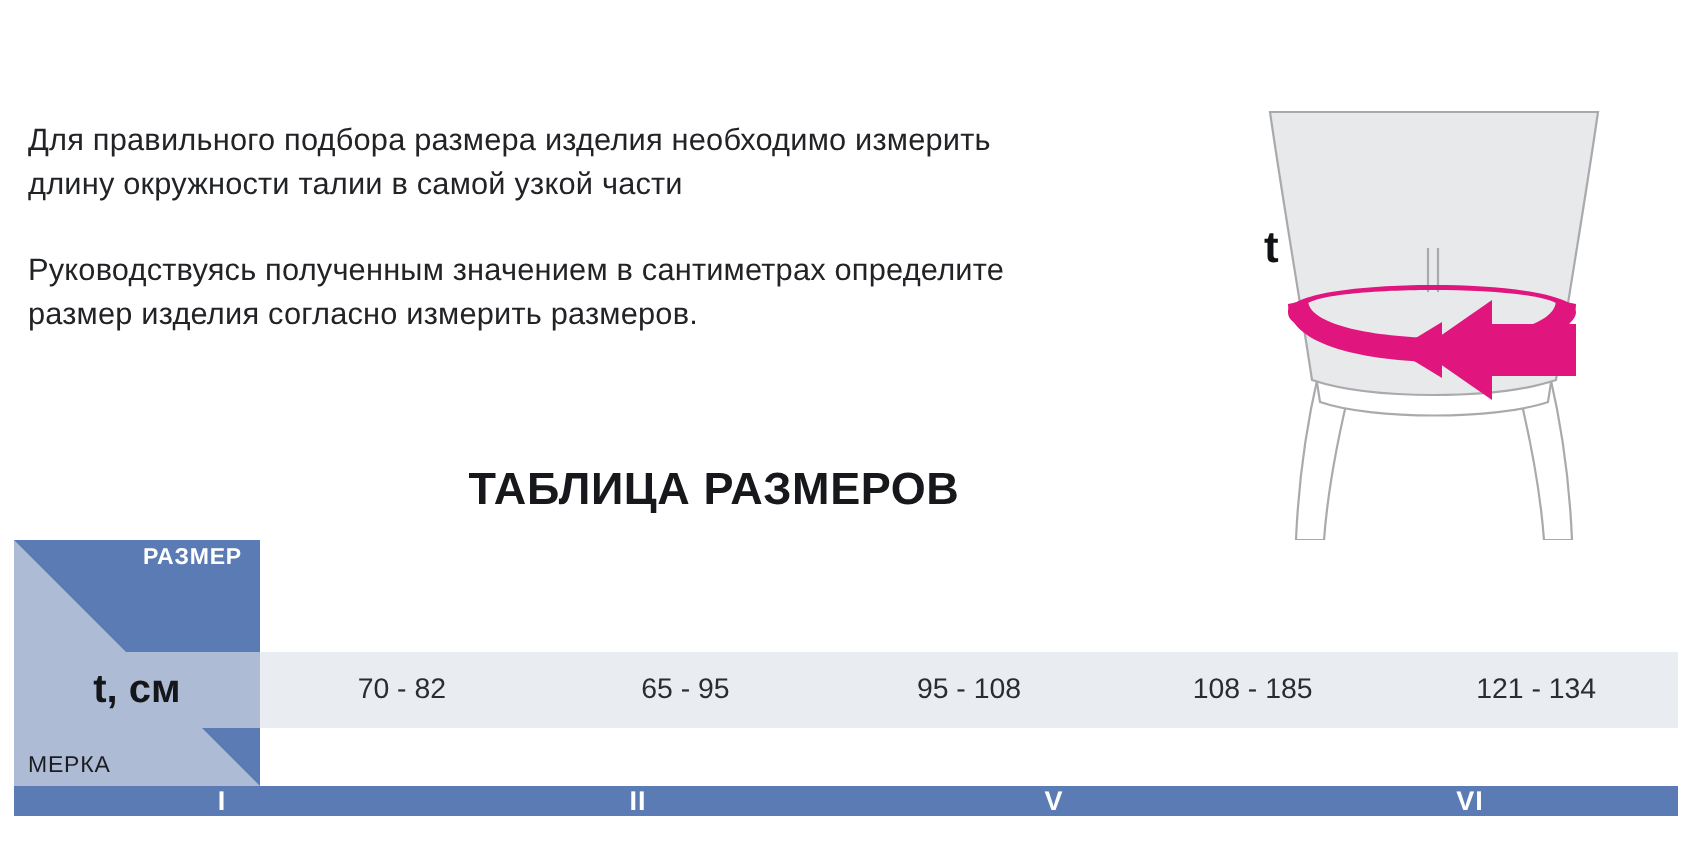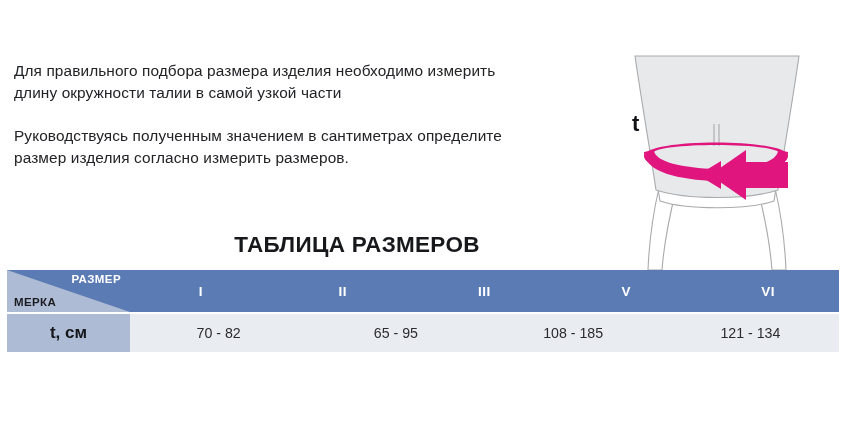--- a/index.html
+++ b/index.html
@@ -87,21 +87,22 @@
     position: absolute;
     left: 7px;
     top: 270px;
     width: 832px;
   }
   .row {
     display: flex;
     width: 100%;
   }
   .row.header {
-    height: 42px;
+    height: 54px;
+    flex-direction: column;
   }
   .row.body {
     height: 38px;
     margin-top: 2px;
   }
 
   
   .col-first {
     width: 123px;
     flex: 0 0 123px;
@@ -128,33 +129,33 @@
     font-size: 11.5px;
     font-weight: bold;
     color: #ffffff;
     letter-spacing: 0.4px;
   }
   .hdr-split .lbl-merka {
     position: absolute;
     left: 7px;
     bottom: 4px;
     font-size: 11.5px;
-    font-weight: bold;
+    font-weight: normal;
     color: #1b1c20;
     letter-spacing: 0.4px;
     text-align: right;
   }
   .cell-merka-val {
     width: 100%;
     height: 100%;
     background: #aebbd4;
     display: flex;
     align-items: center;
     justify-content: center;
-    font-size: 17px;
+    font-size: 20px;
     font-weight: bold;
     color: #15161a;
   }
 
   
   .col-size {
     flex: 1 1 0;
     display: flex;
     align-items: center;
     justify-content: center;
@@ -225,33 +226,33 @@
       <div class="col-first">
         <div class="hdr-split">
           <div class="tri-light"></div>
           <span class="lbl-razmer">РАЗМЕР</span>
           <span class="lbl-merka">МЕРКА</span>
         </div>
       </div>
       <div class="sizes-wrap">
         <div class="col-size">I</div>
         <div class="col-size">II</div>
-        <div class="col-size">III</div>
         <div class="col-size">V</div>
         <div class="col-size">VI</div>
       </div>
     </div>
 
     <div class="row body">
       <div class="col-first">
         <div class="cell-merka-val">t, см</div>
       </div>
       <div class="sizes-wrap">
         <div class="col-size">70 - 82</div>
         <div class="col-size">65 - 95</div>
+        <div class="col-size">95 - 108</div>
         <div class="col-size">108 - 185</div>
         <div class="col-size">121 - 134</div>
       </div>
     </div>
 
   </div>
 
 </div>
 
 </body></html>

